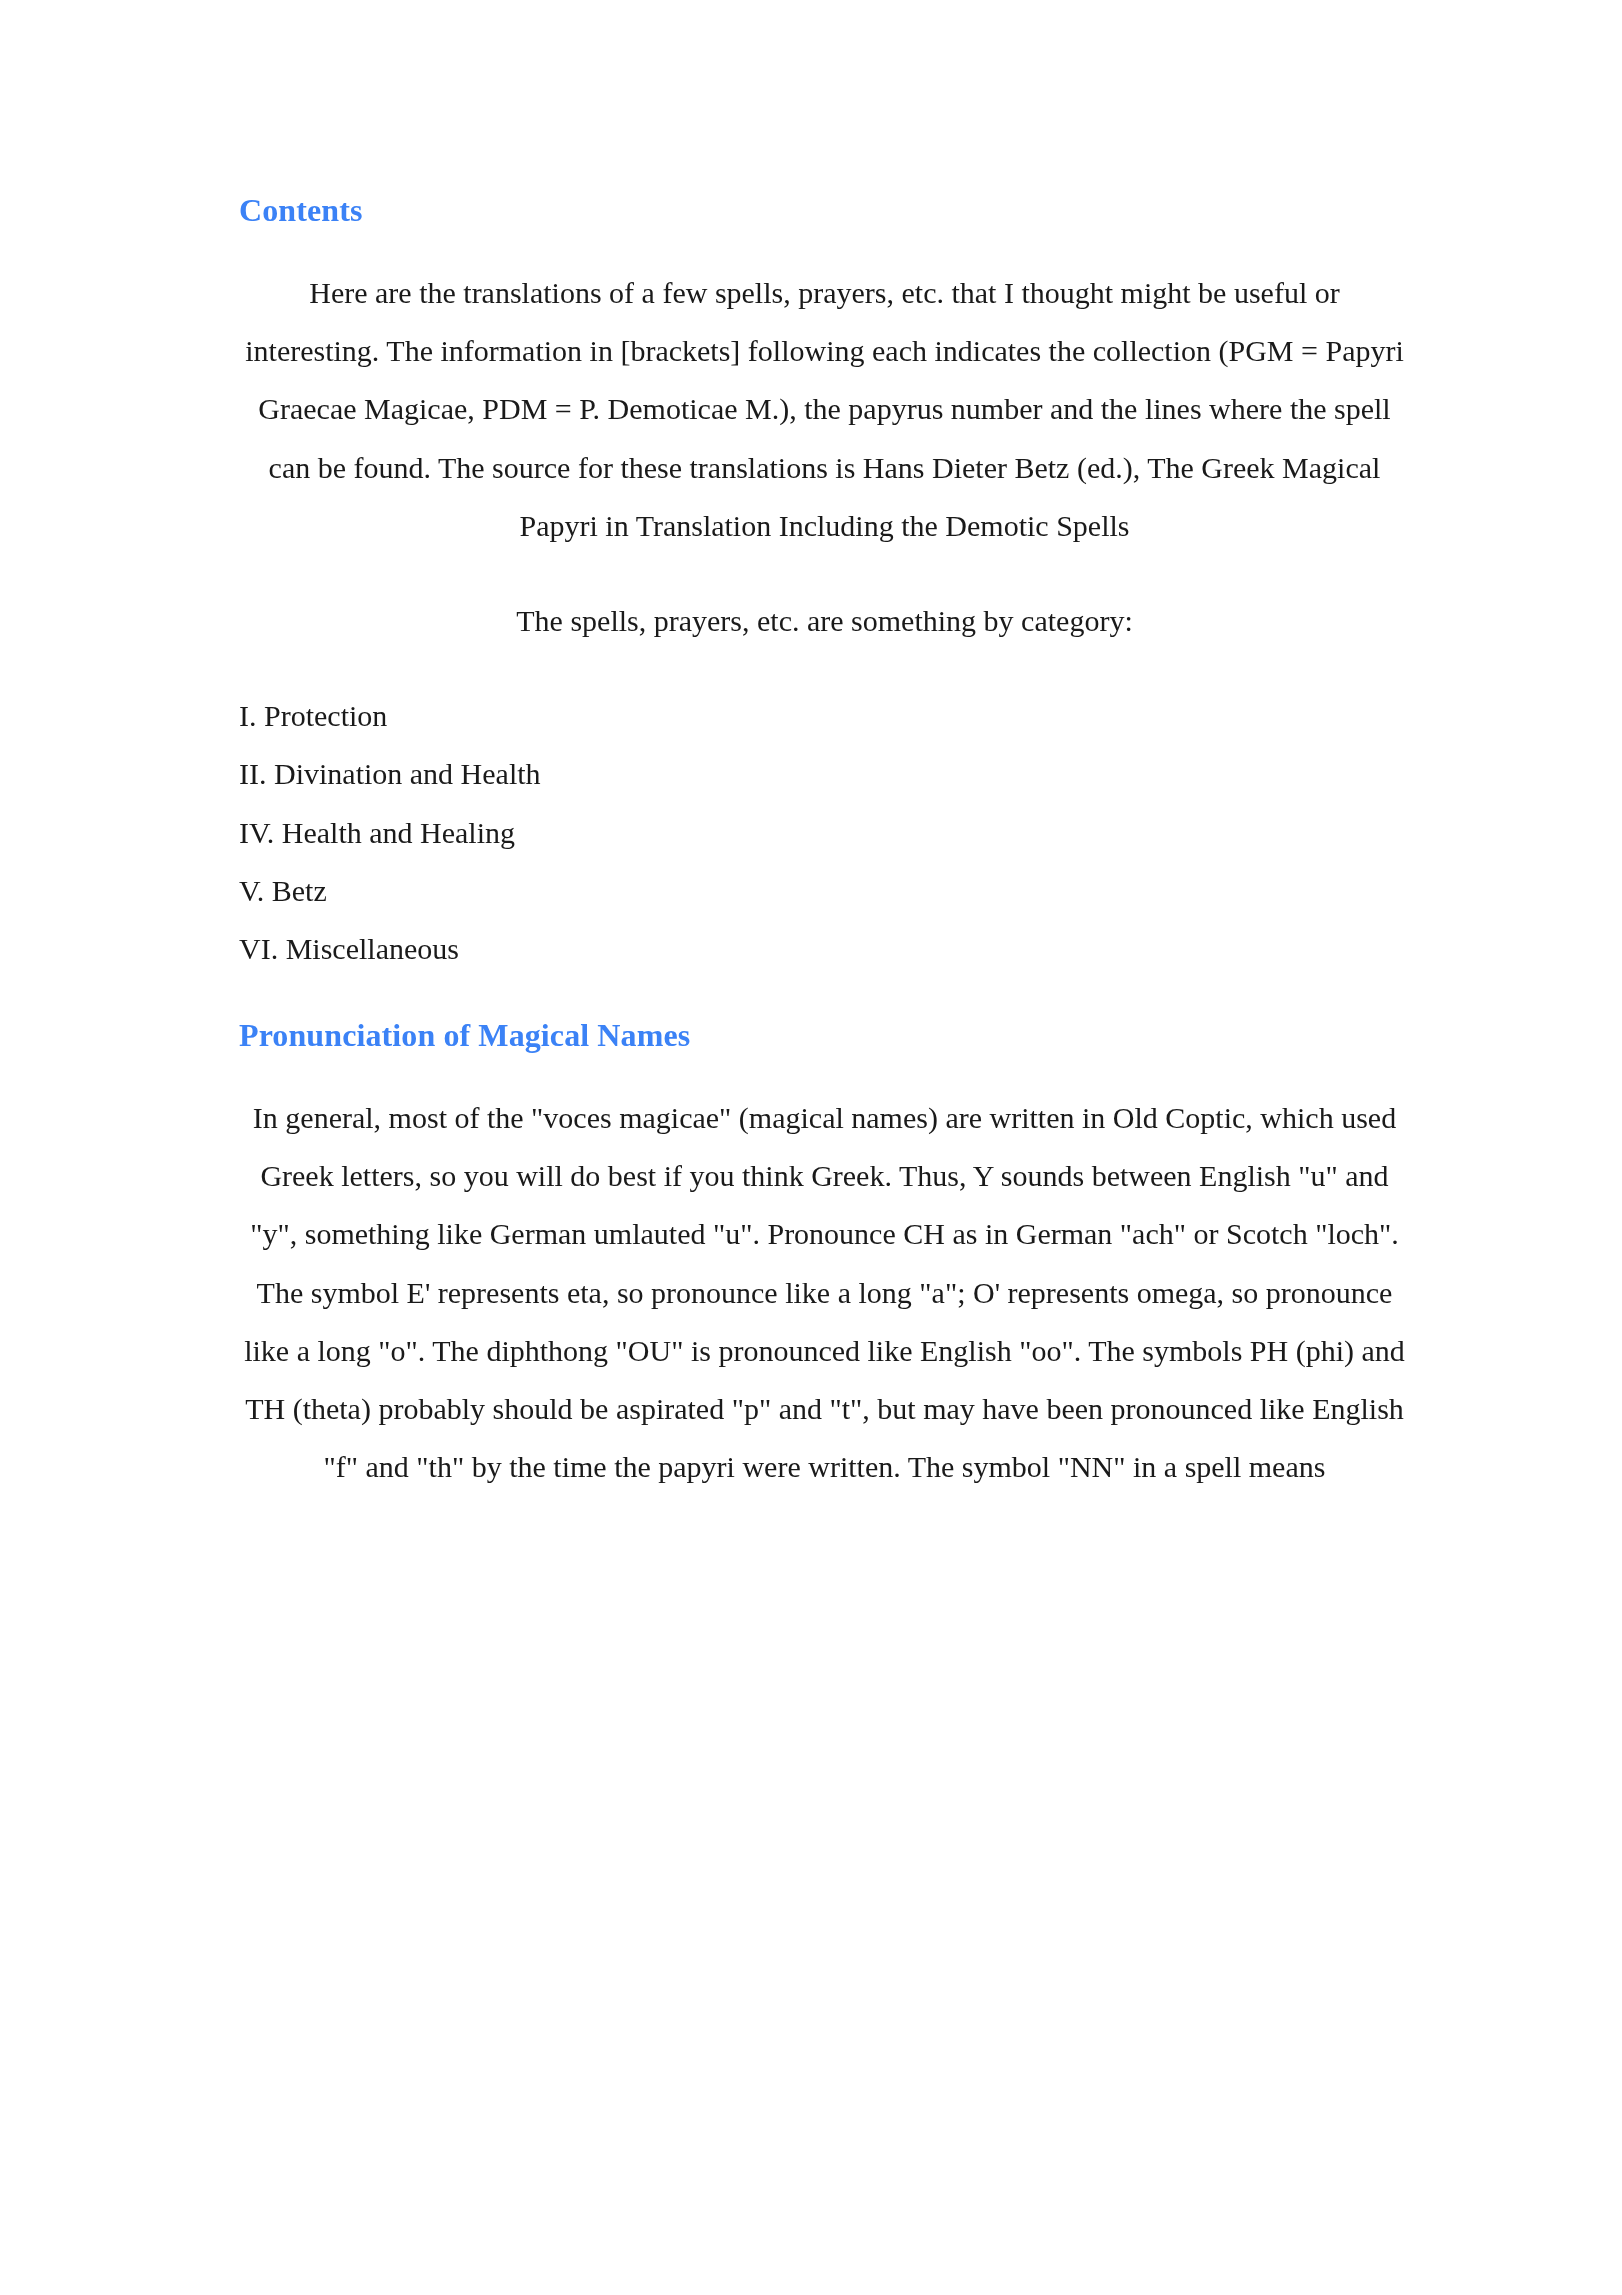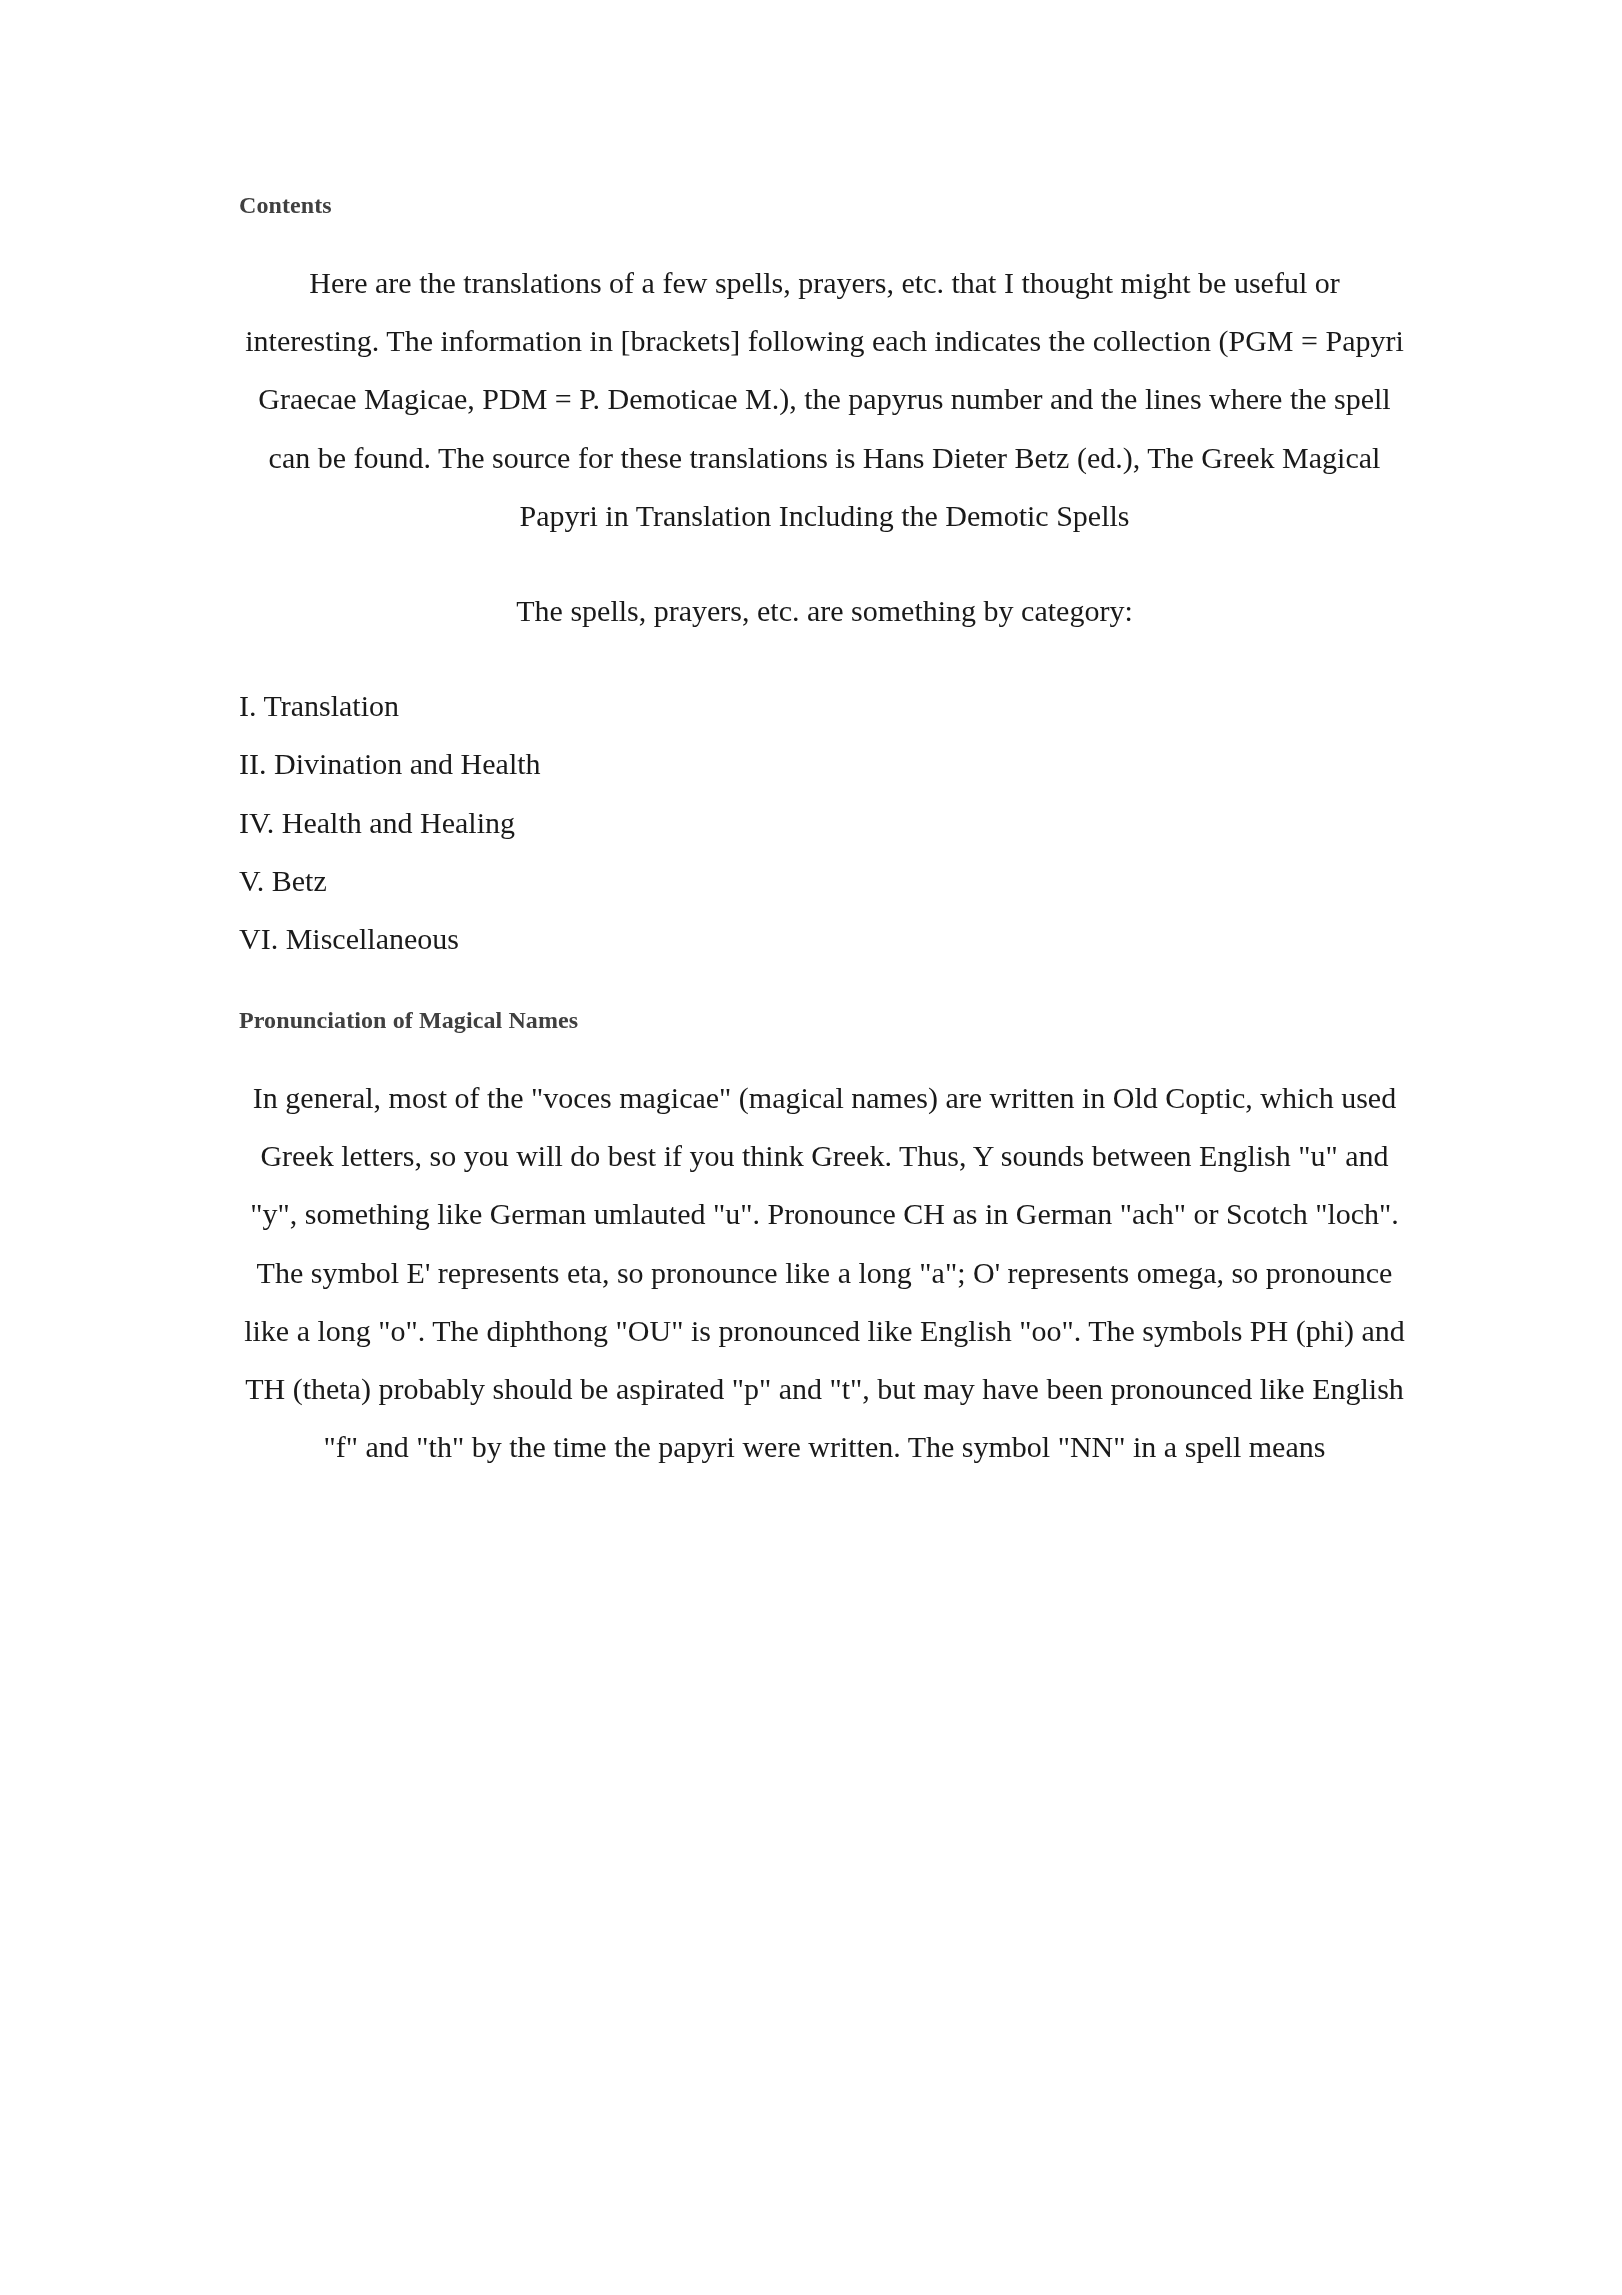--- a/index.html
+++ b/index.html
@@ -16,24 +16,24 @@
     padding: 190px 216px 0 239px;
     font-family: "Liberation Serif", serif;
     color: #1a1a1a;
   }
   .doc {
     width: 1171px;
   }
   h2.section-heading {
     font-family: "Liberation Serif", serif;
     font-weight: bold;
-    font-size: 24px;
+    font-size: 32px;
     line-height: 1.25;
     margin: 0 0 34px 0;
-    color: #404040;
+    color: #3b82f6;
     letter-spacing: 0.1px;
   }
   h2.section-heading.second {
   }
   p.body-text {
     font-size: 30px;
     line-height: 1.94;
     margin: 0 0 37px 0;
     color: #1a1a1a;
     text-align: center;
@@ -58,21 +58,21 @@
 <div class="page">
   <div class="doc">
 
     <h2 class="section-heading">Contents</h2>
 
     <p class="body-text">Here are the translations of a few spells, prayers, etc. that I thought might be useful or interesting. The information in [brackets] following each indicates the collection (PGM = Papyri Graecae Magicae, PDM = P. Demoticae M.), the papyrus number and the lines where the spell can be found. The source for these translations is Hans Dieter Betz (ed.), The Greek Magical Papyri in Translation Including the Demotic Spells</p>
 
     <p class="body-text">The spells, prayers, etc. are something by category:</p>
 
     <ul class="category-list">
-      <li>I. Translation</li>
+      <li>I. Protection</li>
       <li>II. Divination and Health</li>
       <li>IV. Health and Healing</li>
       <li>V. Betz</li>
       <li>VI. Miscellaneous</li>
     </ul>
 
     <h2 class="section-heading second">Pronunciation of Magical Names</h2>
 
     <p class="body-text">In general, most of the "voces magicae" (magical names) are written in Old Coptic, which used Greek letters, so you will do best if you think Greek. Thus, Y sounds between English "u" and "y", something like German umlauted "u". Pronounce CH as in German "ach" or Scotch "loch". The symbol E' represents eta, so pronounce like a long "a"; O' represents omega, so pronounce like a long "o". The diphthong "OU" is pronounced like English "oo". The symbols PH (phi) and TH (theta) probably should be aspirated "p" and "t", but may have been pronounced like English "f" and "th" by the time the papyri were written. The symbol "NN" in a spell means</p>
 

